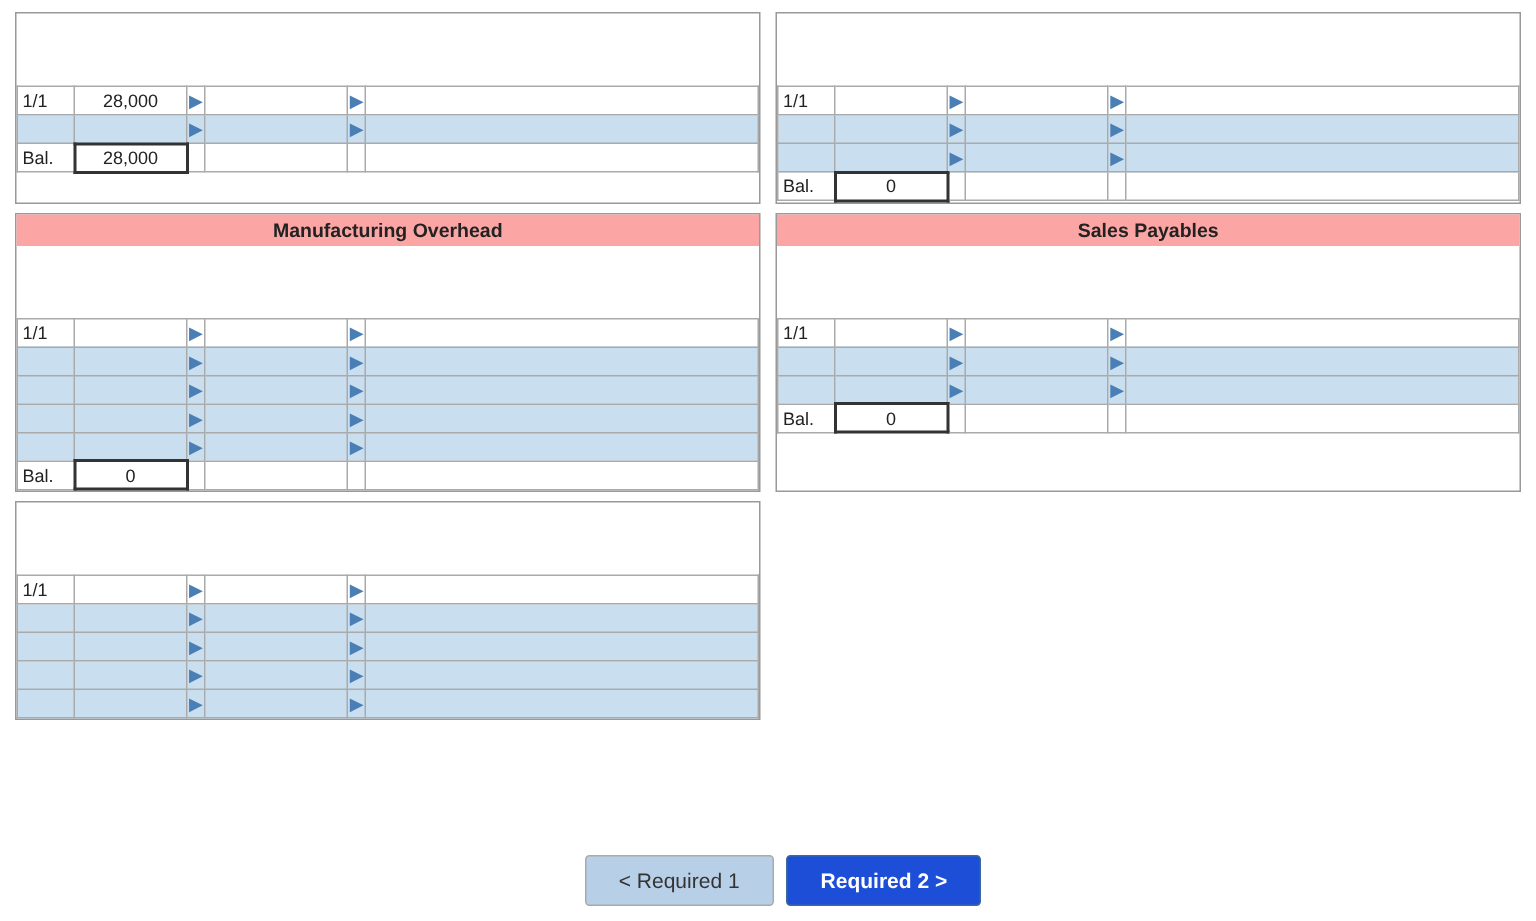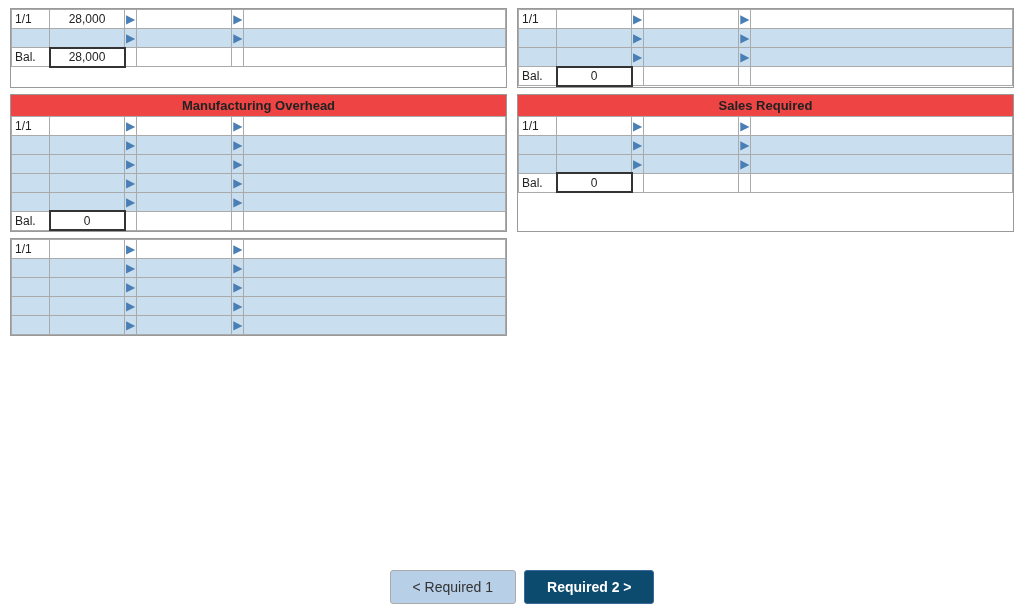--- a/index.html
+++ b/index.html
@@ -36,21 +36,21 @@
       background: #b8cfe8;
       color: #333;
       border: 1px solid #aaa;
       padding: 8px 22px;
       font-size: 14px;
       cursor: pointer;
       border-radius: 3px;
     }
 
     .btn-next {
-      background: #0c4a6e;
+      background: #1d4ed8;
       color: #fff;
       border: 1px solid #3a6a9a;
       padding: 8px 22px;
       font-size: 14px;
       cursor: pointer;
       border-radius: 3px;
       font-weight: bold;
     }
 
     .section-top {
@@ -73,30 +73,31 @@
       gap: 0 10px;
       margin-bottom: 4px;
     }
 
     
     .acct-box {
       border: 1px solid #999;
     }
 
     .acct-hdr {
-      background: #ef4444;
+      background: #fca5a5;
       text-align: center;
       font-weight: bold;
       padding: 3px 2px;
       font-size: 13px;
     }
 
     .acct-body {
       width: 100%;
       border-collapse: collapse;
+      margin-top: 48px;
     }
 
     .acct-body tr td {
       border: 1px solid #aaa;
       height: 19px;
       font-size: 12px;
       padding: 1px 3px;
     }
 
     .acct-body tr.blue-bg td {
@@ -243,21 +244,21 @@
             <td class="arrow-right-cell"></td>
             <td class="gap"></td>
             <td class="arrow-right-cell"></td>
             <td></td>
           </tr>
         </tbody>
       </table>
     </div>
 
     <div class="acct-box">
-      <div class="acct-hdr">Sales Required</div>
+      <div class="acct-hdr">Sales Payables</div>
       <table class="acct-body">
         <tbody>
           <tr>
             <td class="lbl">1/1</td>
             <td class="num"></td>
             <td class="arrow-right-cell">▶</td>
             <td class="gap"></td>
             <td class="arrow-right-cell">▶</td>
             <td></td>
           </tr>

